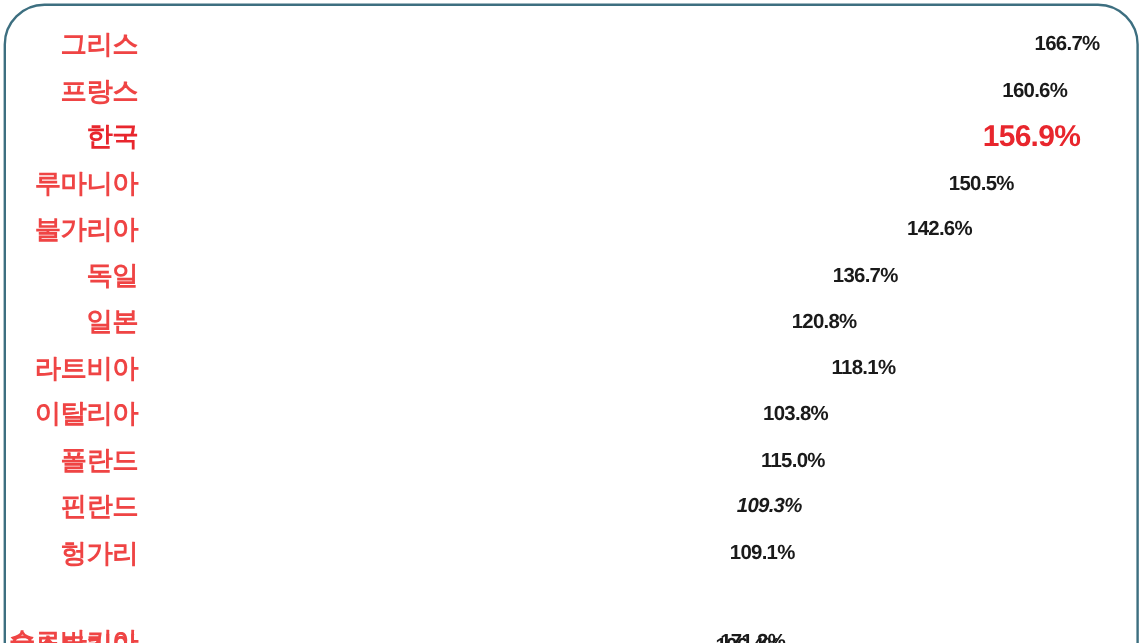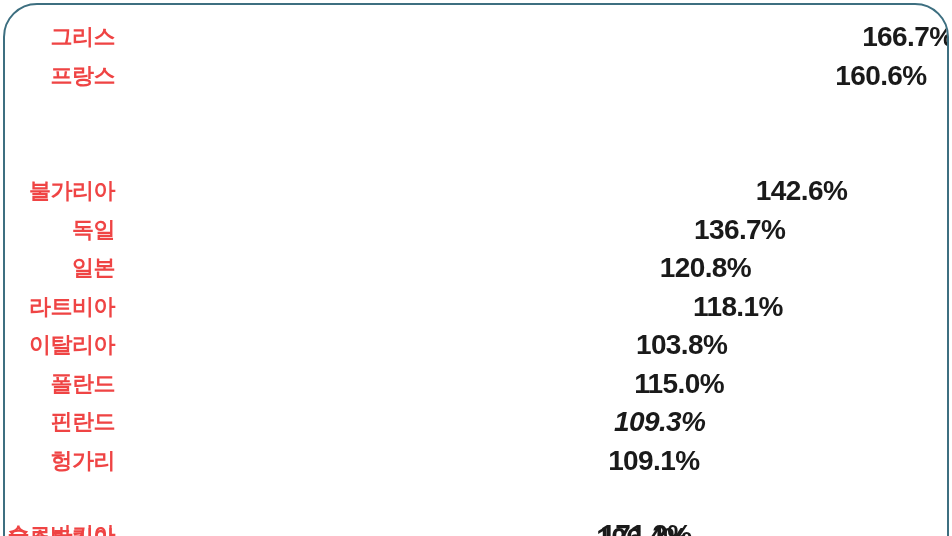--- a/index.html
+++ b/index.html
@@ -72,21 +72,21 @@
     top: 0;
     height: 100%;
     background: #5bc8f0;
   }
 
   .bar-value {
     position: absolute;
     top: 50%;
     transform: translateY(-50%);
     white-space: nowrap;
-    font-size: 28px;
+    font-size: 17px;
     font-weight: 600;
     color: #1a1a1a;
     letter-spacing: -0.6px;
   }
   .bar-value.highlight-value {
     color: #e8262d;
     font-weight: 800;
     font-size: 25px;
   }
 </style>
@@ -101,20 +101,34 @@
           <div class="bar" style="background: rgb(91, 200, 240);"></div>
         </div>
         <div class="bar-value" style="left: 857.147px;">166.7%</div>
       </div>
       <div class="bar-row" style="top: 51.5px;">
         <div class="row-label">프랑스</div>
         <div class="bar-track" style="width: 708.246px;">
           <div class="bar" style="background: rgb(91, 200, 240);"></div>
         </div>
         <div class="bar-value" style="left: 830.246px;">160.6%</div>
+      </div>
+      <div class="bar-row" style="top: 90px;">
+        <div class="row-label highlight-label">한국</div>
+        <div class="bar-track" style="width: 691.929px;">
+          <div class="bar" style="background: rgb(126, 204, 108);"></div>
+        </div>
+        <div class="bar-value highlight-value" style="left: 813.929px;">156.9%</div>
+      </div>
+      <div class="bar-row" style="top: 128.5px;">
+        <div class="row-label">루마니아</div>
+        <div class="bar-track" style="width: 663.705px;">
+          <div class="bar" style="background: rgb(91, 200, 240);"></div>
+        </div>
+        <div class="bar-value" style="left: 785.705px;">150.5%</div>
       </div>
       <div class="bar-row" style="top: 167px;">
         <div class="row-label">불가리아</div>
         <div class="bar-track" style="width: 628.866px;">
           <div class="bar" style="background: rgb(91, 200, 240);"></div>
         </div>
         <div class="bar-value" style="left: 750.866px;">142.6%</div>
       </div>
       <div class="bar-row" style="top: 205.5px;">
         <div class="row-label">독일</div>

